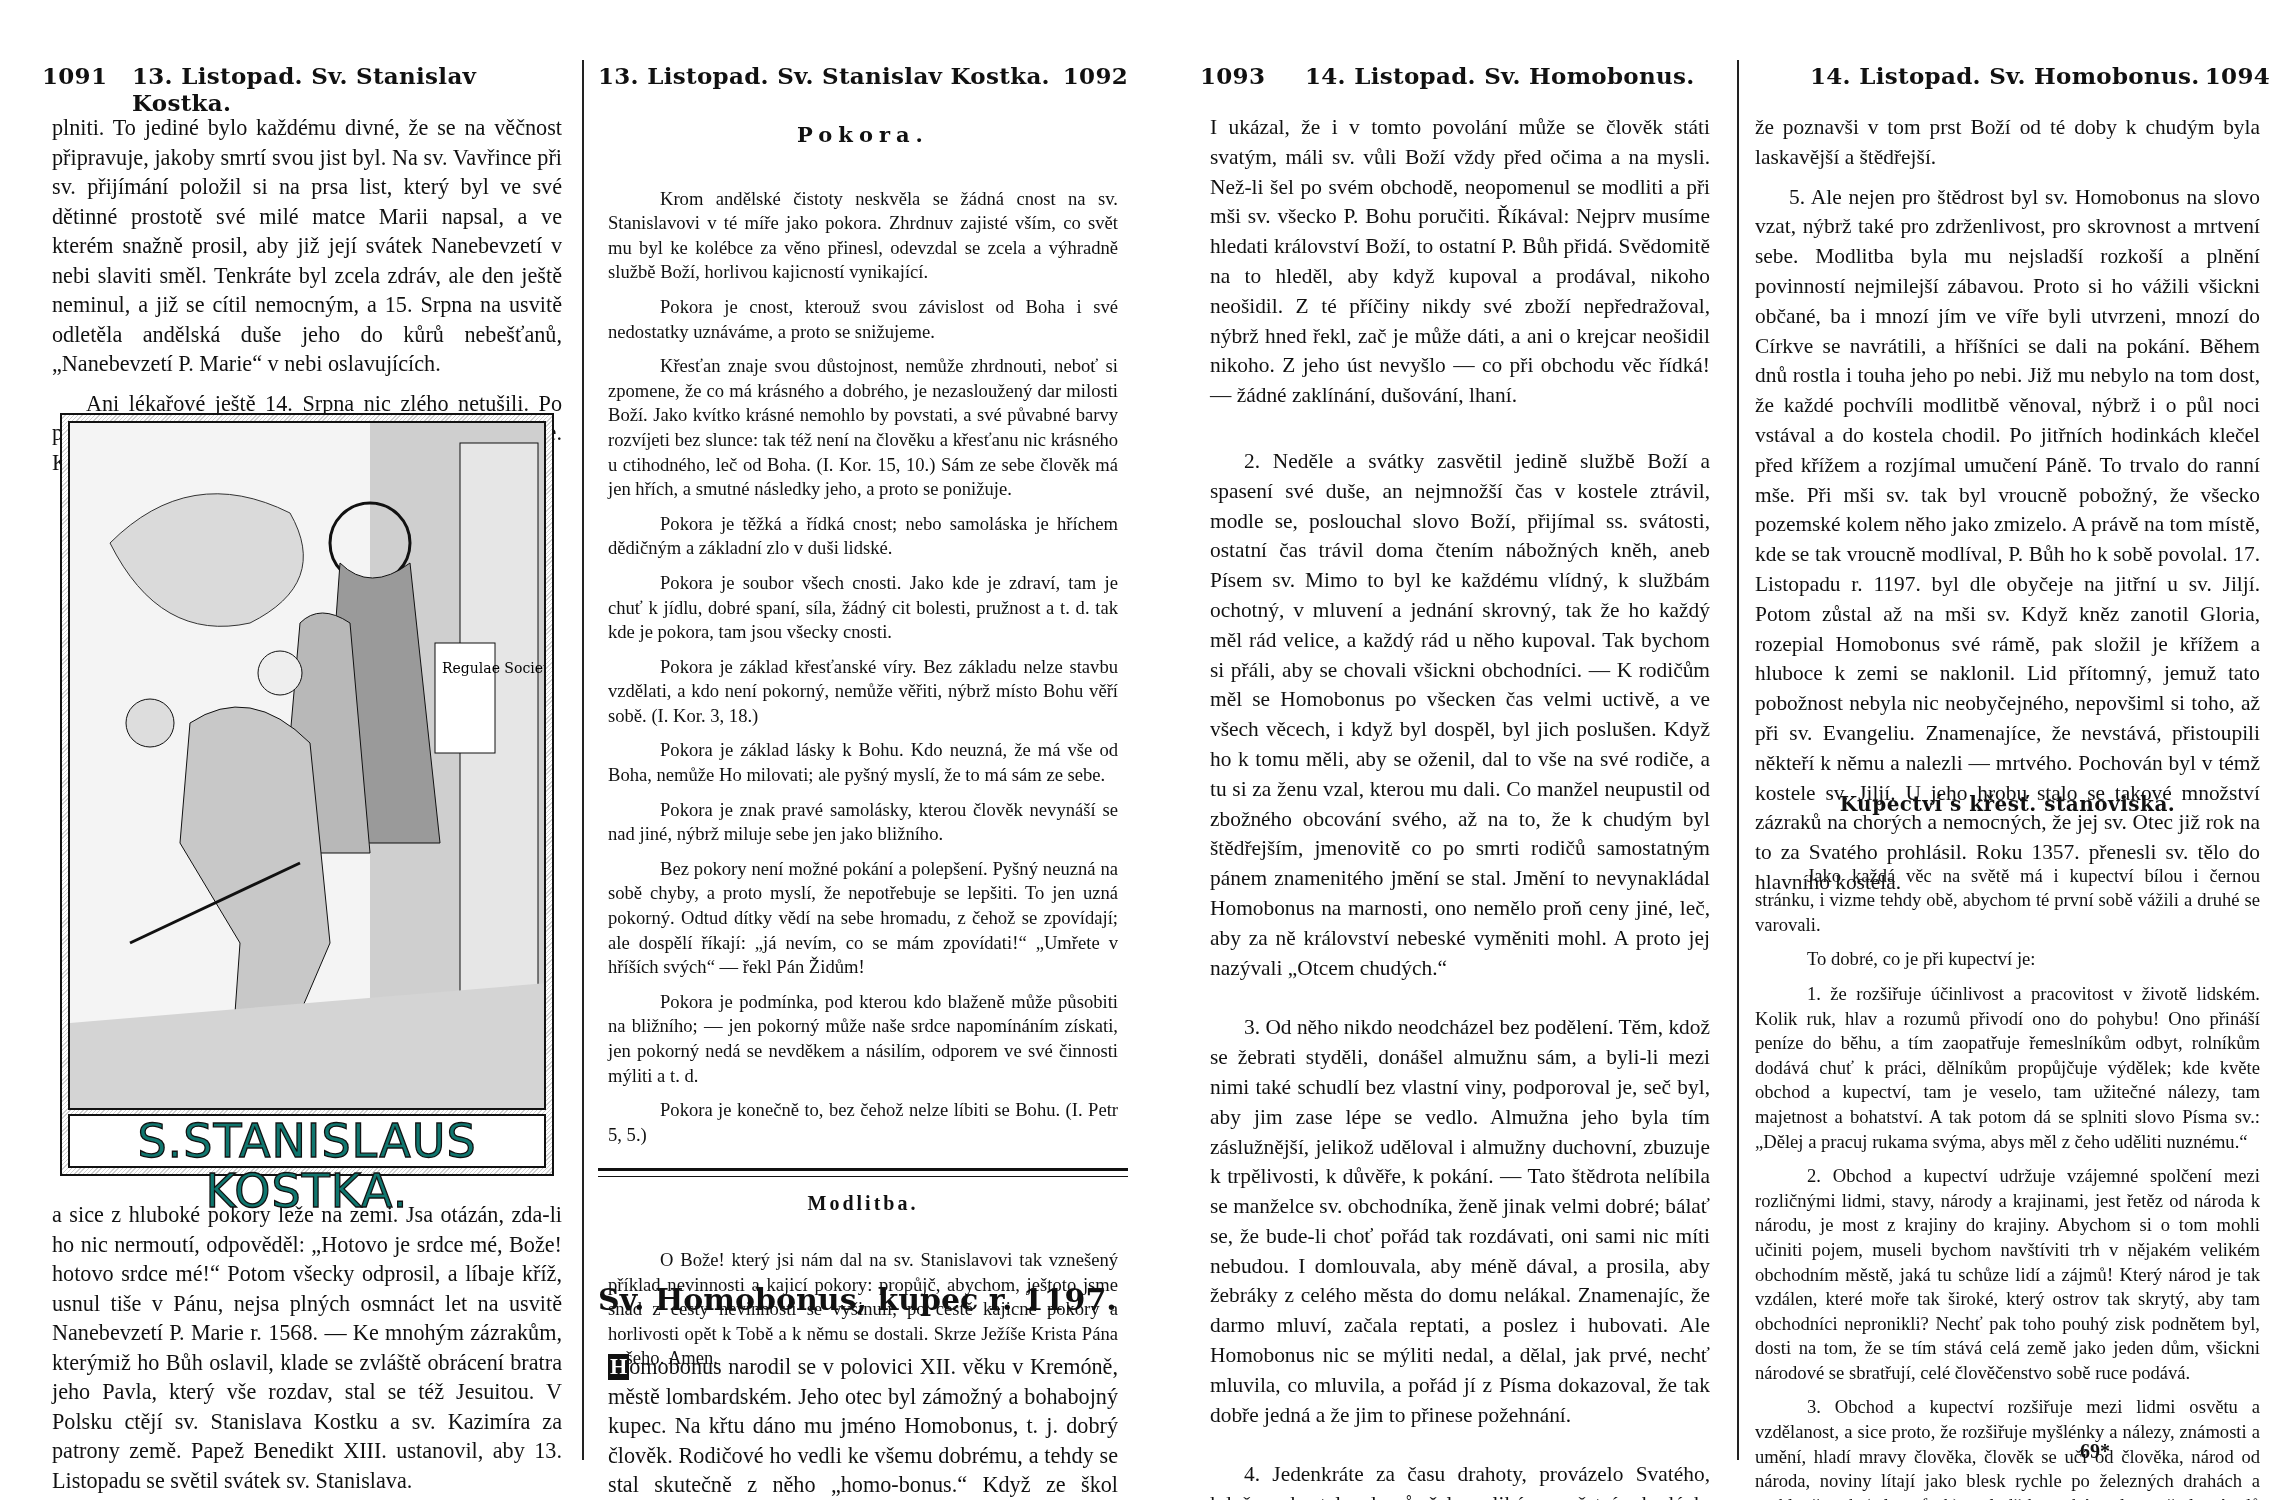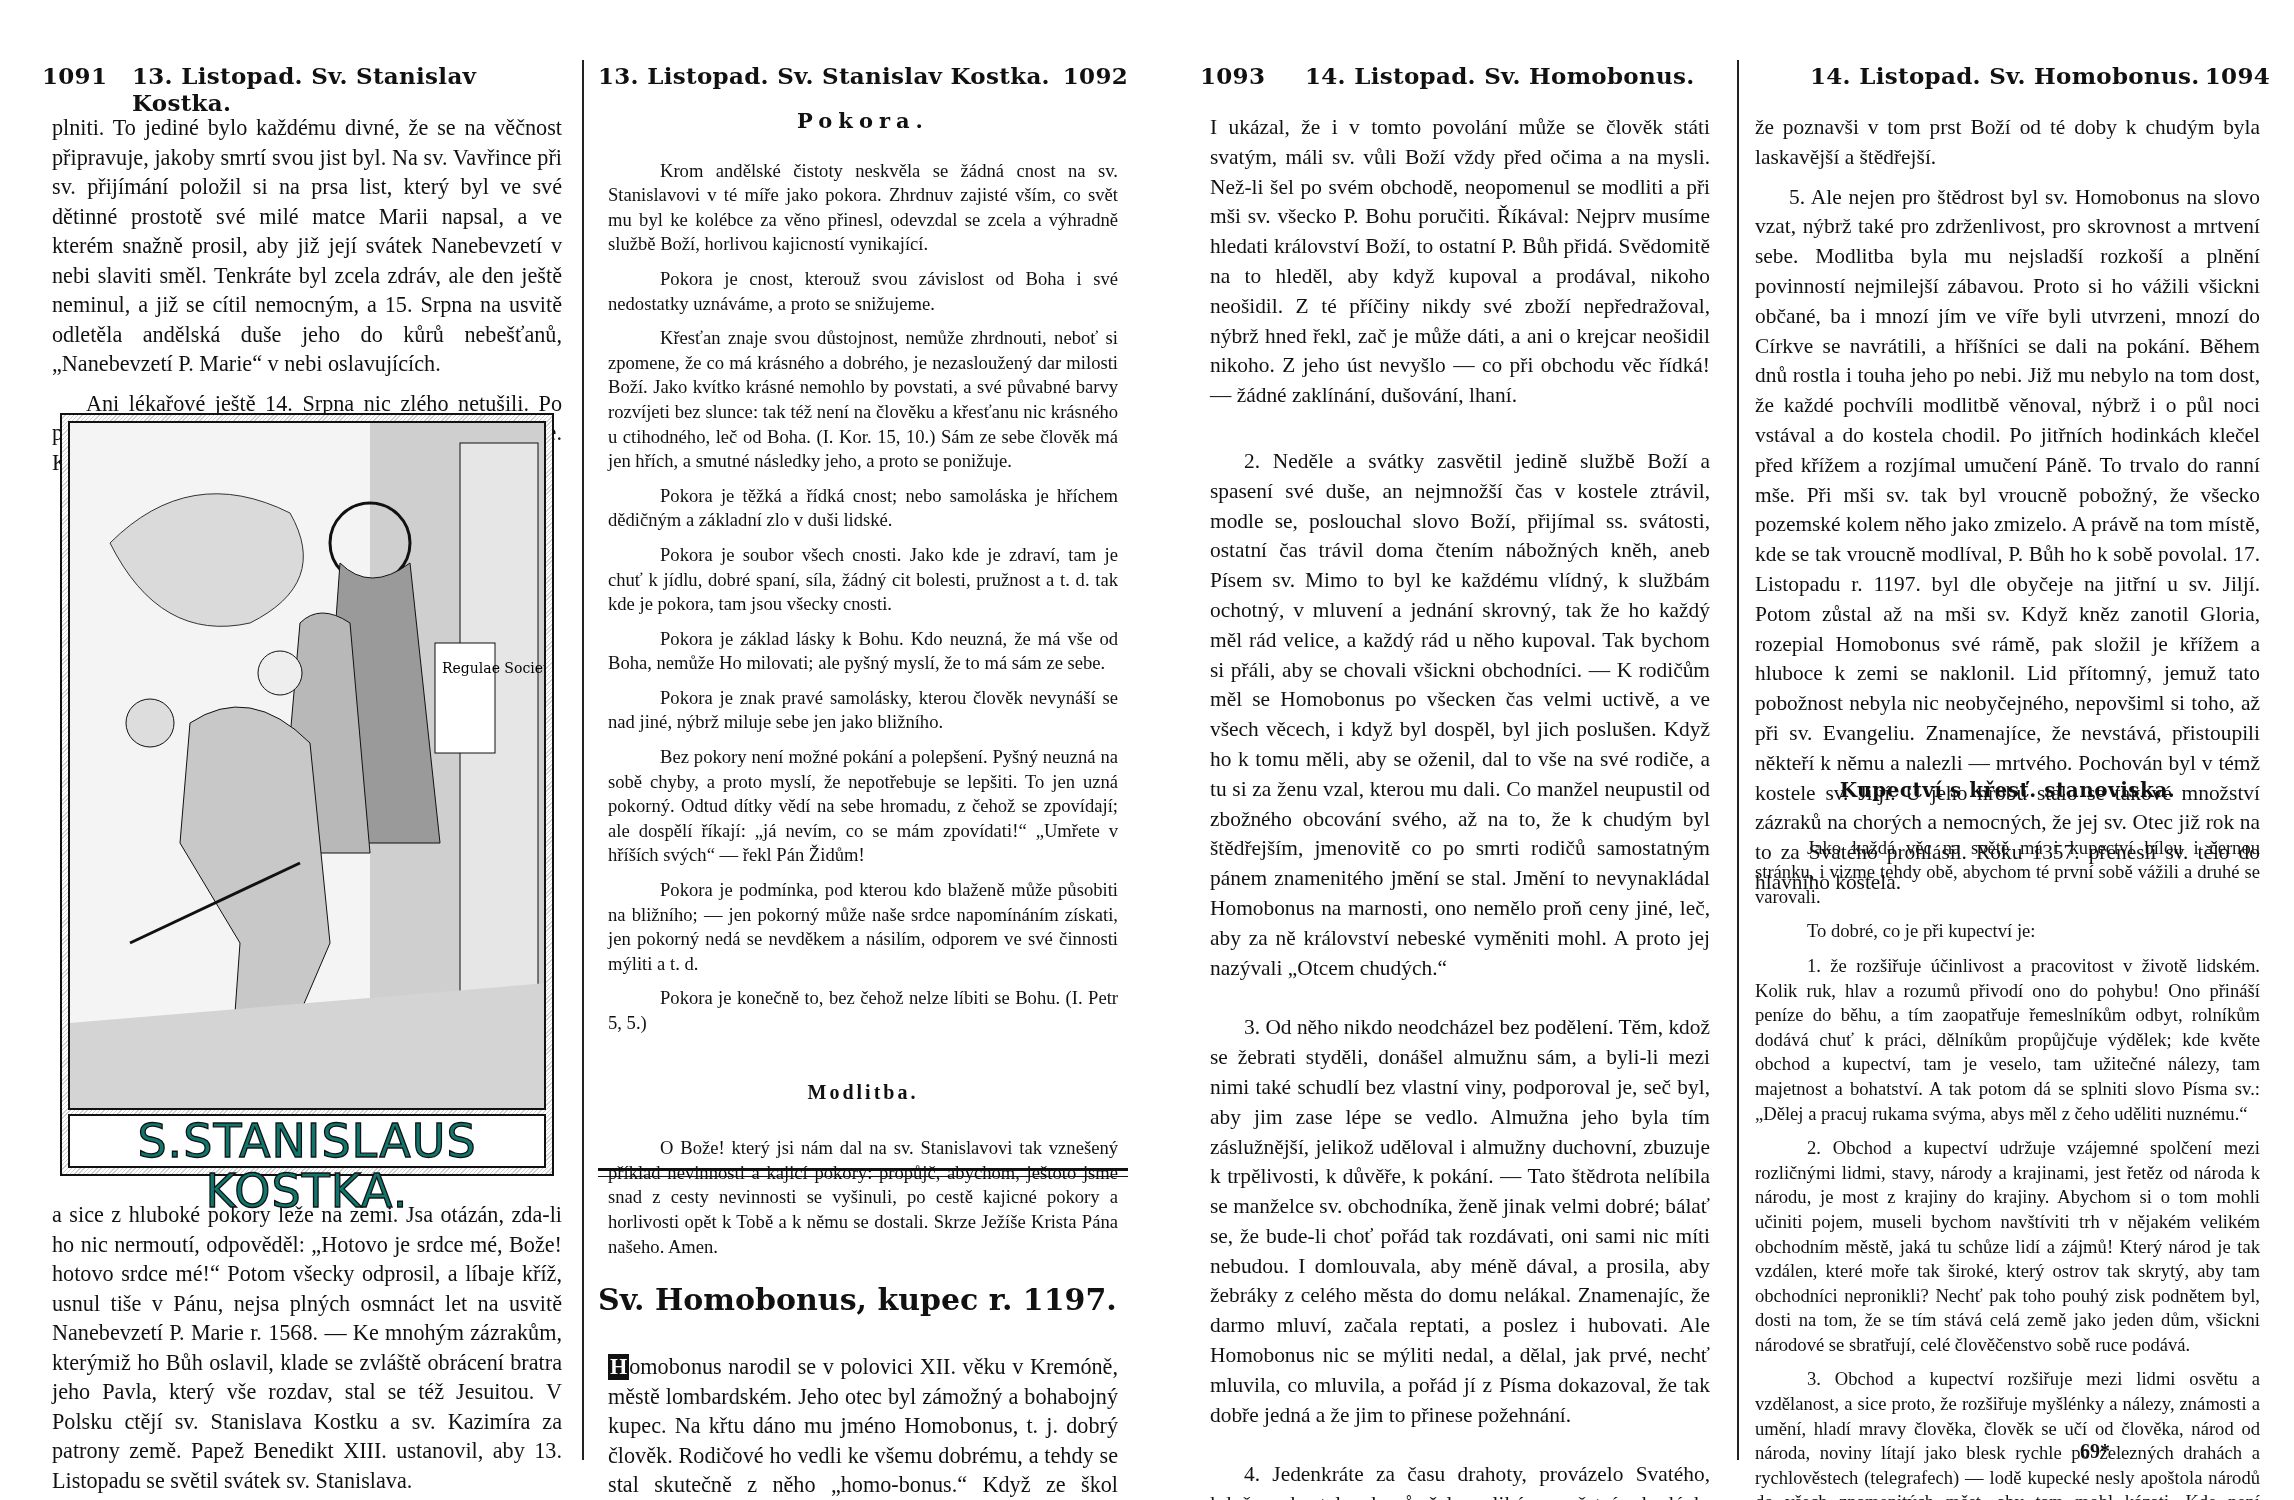--- a/index.html
+++ b/index.html
@@ -15,21 +15,21 @@
   .r2{left:1737px;height:1400px;}
   .running{position:absolute;top:62px;left:0;right:0;height:30px;
            font-family:"DejaVu Serif",serif;font-weight:bold;font-size:23px;letter-spacing:0.3px;}
   .running .pn{position:absolute;}
   .running .ttl{position:absolute;}
   .body{position:absolute;left:0;right:0;font-size:22.2px;line-height:29.5px;text-align:justify;}
   .body p{margin:10px;text-indent:34px;}
   .body p.noind{text-indent:0;}
   .small{font-size:18.6px;line-height:24.6px;}
   .small p{text-indent:52px;}
-  h3.sec{margin:3px;text-align:center;font-family:"DejaVu Serif",serif;font-weight:bold;letter-spacing:6px;font-size:21px;}
+  h3.sec{margin:17px;text-align:center;font-family:"DejaVu Serif",serif;font-weight:bold;letter-spacing:6px;font-size:21px;}
   h3.mod{margin:0;text-align:center;font-weight:bold;letter-spacing:3px;font-size:20px;}
   .thick{position:absolute;left:0;right:0;height:5px;border-top:3px solid #111;border-bottom:1px solid #111;}
   .date{position:absolute;left:0;right:0;text-align:center;font-size:32px;}
   .title{position:absolute;left:0;right:0;text-align:left;font-family:"DejaVu Serif",serif;font-weight:bold;font-size:30px;}
   .dropcap{display:inline-block;background:#111;color:#fff;font-weight:bold;padding:0 2px;line-height:26px;}
   .illus{position:absolute;left:60px;top:413px;width:494px;height:763px;border:2px solid #111;box-sizing:border-box;
          background:repeating-linear-gradient(135deg,#fff 0 2px,#cfcfcf 2px 3px);}
   .illus .inner{position:absolute;left:6px;top:6px;right:6px;bottom:64px;border:2px solid #111;overflow:hidden;
          background:repeating-linear-gradient(0deg,#fff 0 3px,#bbb 3px 4px);}
   .illus .caption{position:absolute;left:6px;right:6px;bottom:6px;height:50px;border:2px solid #111;background:#fff;
@@ -85,20 +85,21 @@
     <span class="pn" style="right:0">1092</span>
   </div>
   <div class="body small" style="top:106px">
     <h3 class="sec">Pokora.</h3>
     <div style="height:12px"></div>
     <p>Krom andělské čistoty neskvěla se žádná cnost na sv. Stanislavovi v té míře jako pokora. Zhrdnuv zajisté vším, co svět mu byl ke kolébce za věno přinesl, odevzdal se zcela a výhradně službě Boží, horlivou kajicností vynikající.</p>
     <p>Pokora je cnost, kterouž svou závislost od Boha i své nedostatky uznáváme, a proto se snižujeme.</p>
     <p>Křesťan znaje svou důstojnost, nemůže zhrdnouti, neboť si zpomene, že co má krásného a dobrého, je nezasloužený dar milosti Boží. Jako kvítko krásné nemohlo by povstati, a své půvabné barvy rozvíjeti bez slunce: tak též není na člověku a křesťanu nic krásného u ctihodného, leč od Boha. (I. Kor. 15, 10.) Sám ze sebe člověk má jen hřích, a smutné následky jeho, a proto se ponižuje.</p>
     <p>Pokora je těžká a řídká cnost; nebo samoláska je hříchem dědičným a základní zlo v duši lidské.</p>
     <p>Pokora je soubor všech cnosti. Jako kde je zdraví, tam je chuť k jídlu, dobré spaní, síla, žádný cit bolesti, pružnost a t. d. tak kde je pokora, tam jsou všecky cnosti.</p>
+    <p>Pokora je základ křesťanské víry. Bez základu nelze stavbu vzdělati, a kdo není pokorný, nemůže věřiti, nýbrž místo Bohu věří sobě. (I. Kor. 3, 18.)</p>
     <p>Pokora je základ lásky k Bohu. Kdo neuzná, že má vše od Boha, nemůže Ho milovati; ale pyšný myslí, že to má sám ze sebe.</p>
     <p>Pokora je znak pravé samolásky, kterou člověk nevynáší se nad jiné, nýbrž miluje sebe jen jako bližního.</p>
     <p>Bez pokory není možné pokání a polepšení. Pyšný neuzná na sobě chyby, a proto myslí, že nepotřebuje se lepšiti. To jen uzná pokorný. Odtud dítky vědí na sebe hromadu, z čehož se zpovídají; ale dospělí říkají: „já nevím, co se mám zpovídati!“ „Umřete v hříších svých“ — řekl Pán Židům!</p>
     <p>Pokora je podmínka, pod kterou kdo blaženě může působiti na bližního; — jen pokorný může naše srdce napomínáním získati, jen pokorný nedá se nevděkem a násilím, odporem ve své činnosti mýliti a t. d.</p>
     <p>Pokora je konečně to, bez čehož nelze líbiti se Bohu. (I. Petr 5, 5.)</p>
     <div style="height:34px"></div>
     <h3 class="mod">Modlitba.</h3>
     <div style="height:22px"></div>
     <p>O Bože! který jsi nám dal na sv. Stanislavovi tak vznešený příklad nevinnosti a kajicí pokory: propůjč, abychom, ještoto jsme snad z cesty nevinnosti se vyšinuli, po cestě kajicné pokory a horlivosti opět k Tobě a k němu se dostali. Skrze Ježíše Krista Pána našeho. Amen.</p>
   </div>

